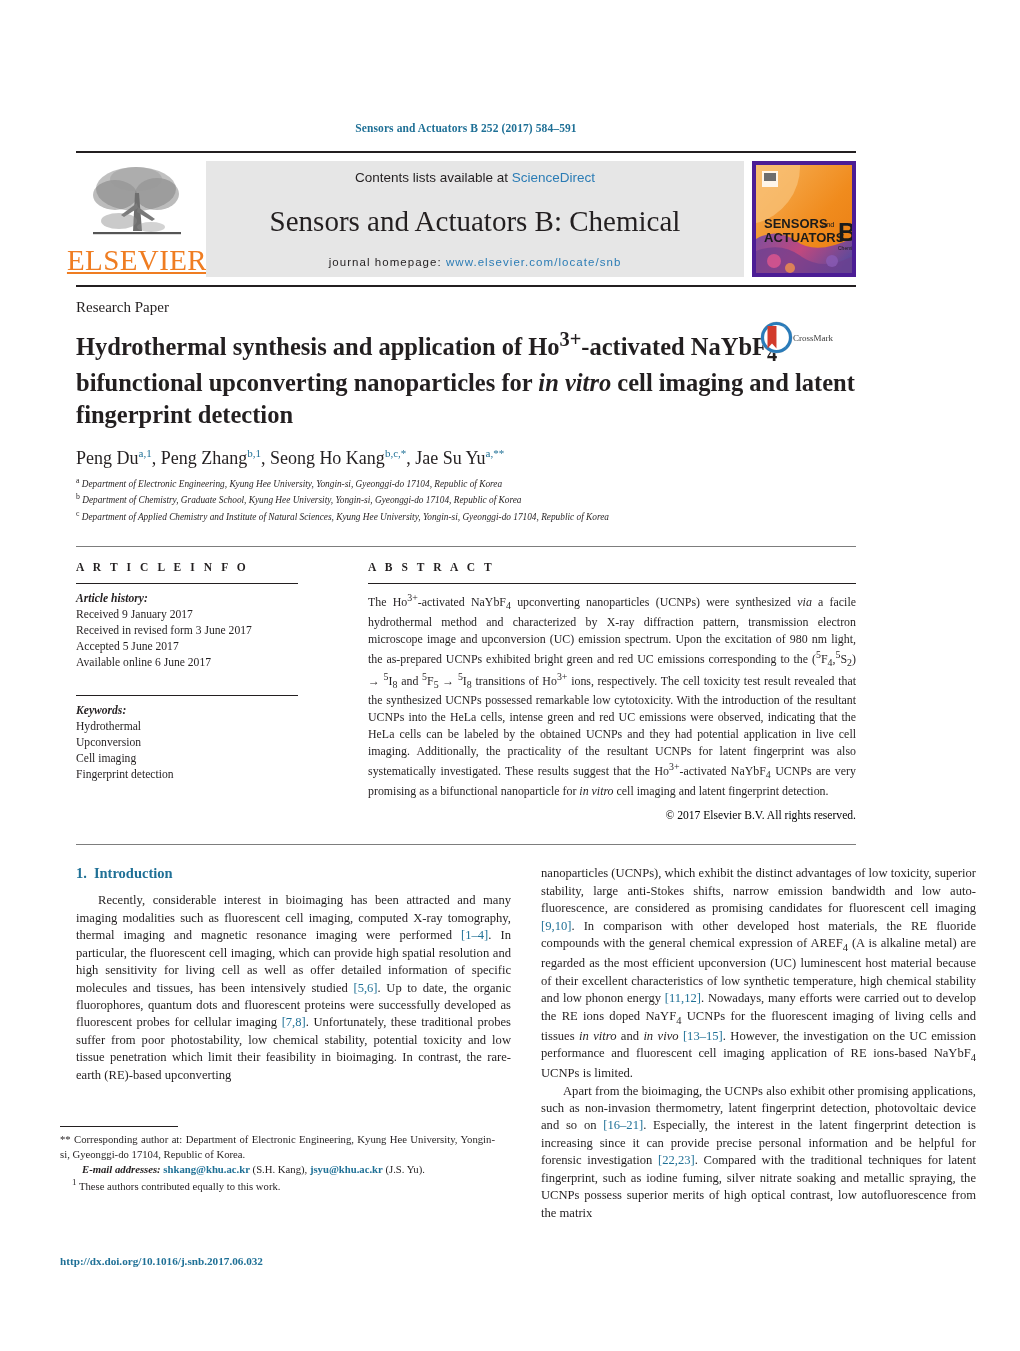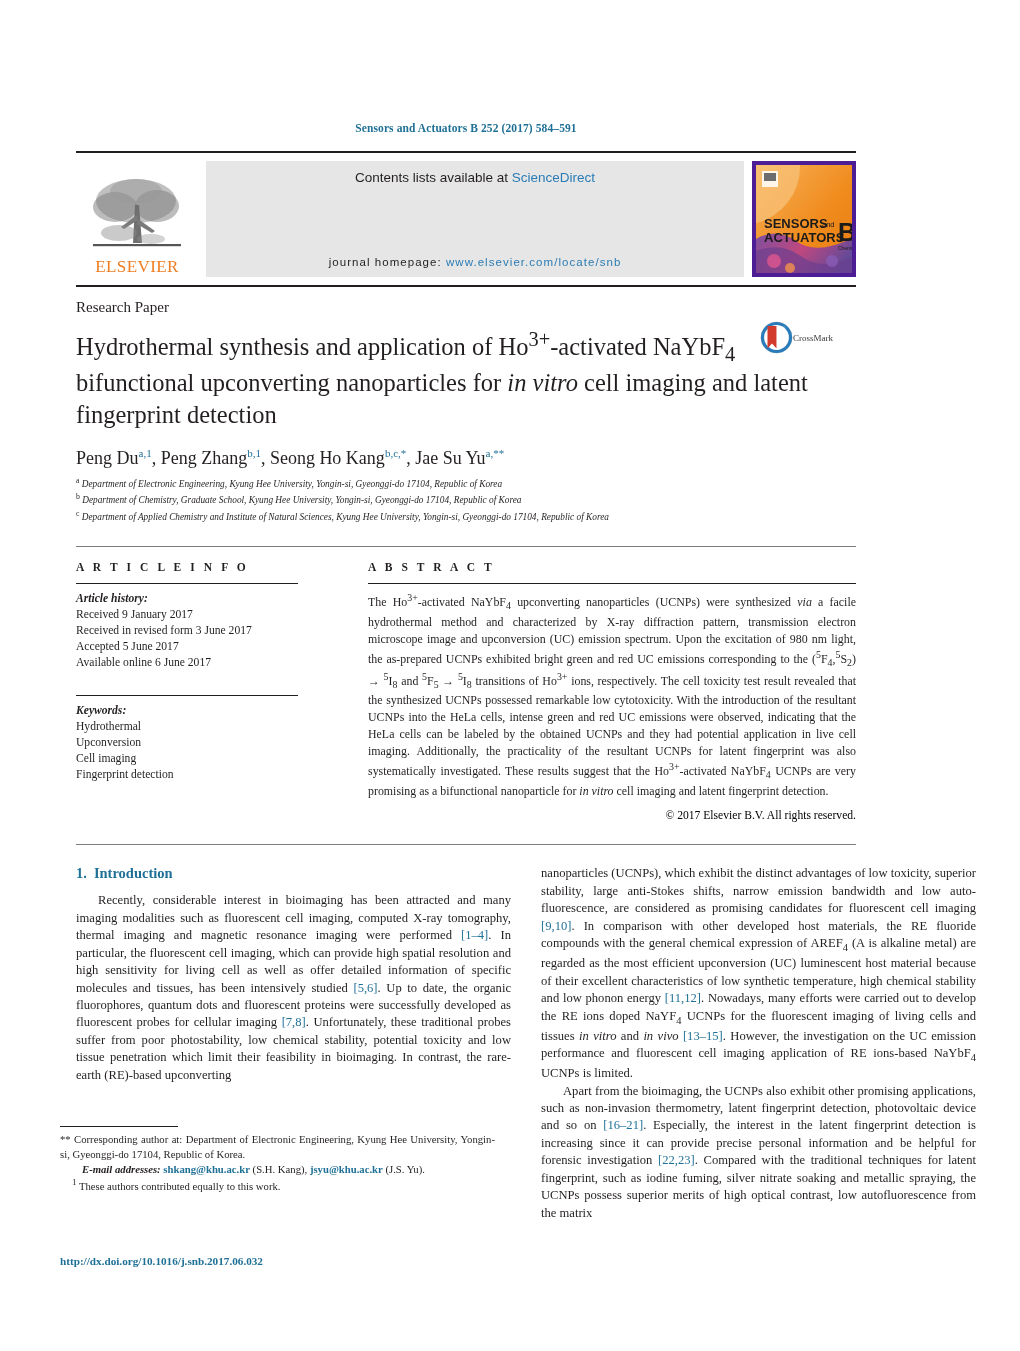--- a/index.html
+++ b/index.html
@@ -49,24 +49,25 @@
     display: flex;
     flex-direction: column;
     justify-content: flex-end;
     align-items: center;
     padding-bottom: 2px;
   }
   .tree-svg { display:block; }
   .elsevier-word {
     color: #ef7d22;
     font-family: "Liberation Serif", serif;
-    font-size: 17px;
+    font-size: 29px;
     letter-spacing: 0.4px;
     line-height: 1;
     margin-top: 1px;
+    text-decoration: underline;
   }
   .masthead-center {
     flex: 1 1 auto;
     background: #e6e6e6;
     margin: 0 8px;
     display: flex;
     flex-direction: column;
     justify-content: space-between;
     align-items: center;
     padding: 9px 0 9px 0;
@@ -110,21 +111,21 @@
   .paper-type {
     font-size: 15px;
     color: #231f20;
     margin-bottom: 10px;
   }
   .paper-title {
     font-size: 24.5px;
     line-height: 1.28;
     color: #231f20;
     max-width: 790px;
-    font-weight: normal;
+    font-weight: bold;
     margin: 0;
   }
   .paper-title .ital { font-style: italic; }
   .crossmark {
     position: absolute;
     right: 0;
     top: 22px;
     width: 96px;
     display: flex;
     align-items: center;
@@ -266,20 +267,21 @@
             <ellipse cx="62" cy="64" rx="14" ry="5" fill="#909090" opacity="0.4"></ellipse>
           </g>
         </svg>
         <div class="elsevier-word">ELSEVIER</div>
       </div>
 
       <div class="masthead-center">
         <div class="contents-line">
           <span>Contents lists available at </span><span class="sd">ScienceDirect</span>
         </div>
+        <div class="journal-title">Sensors and Actuators B: Chemical</div>
         <div class="homepage-line">
           <span>journal homepage: </span><span class="url">www.elsevier.com/locate/snb</span>
         </div>
       </div>
 
       <div class="cover-thumb">
         <svg width="102" height="114" viewBox="0 0 102 114">
           <defs>
             <linearGradient id="og" x1="0" y1="0" x2="1" y2="1">
               <stop offset="0" stop-color="#f7b259"></stop>

